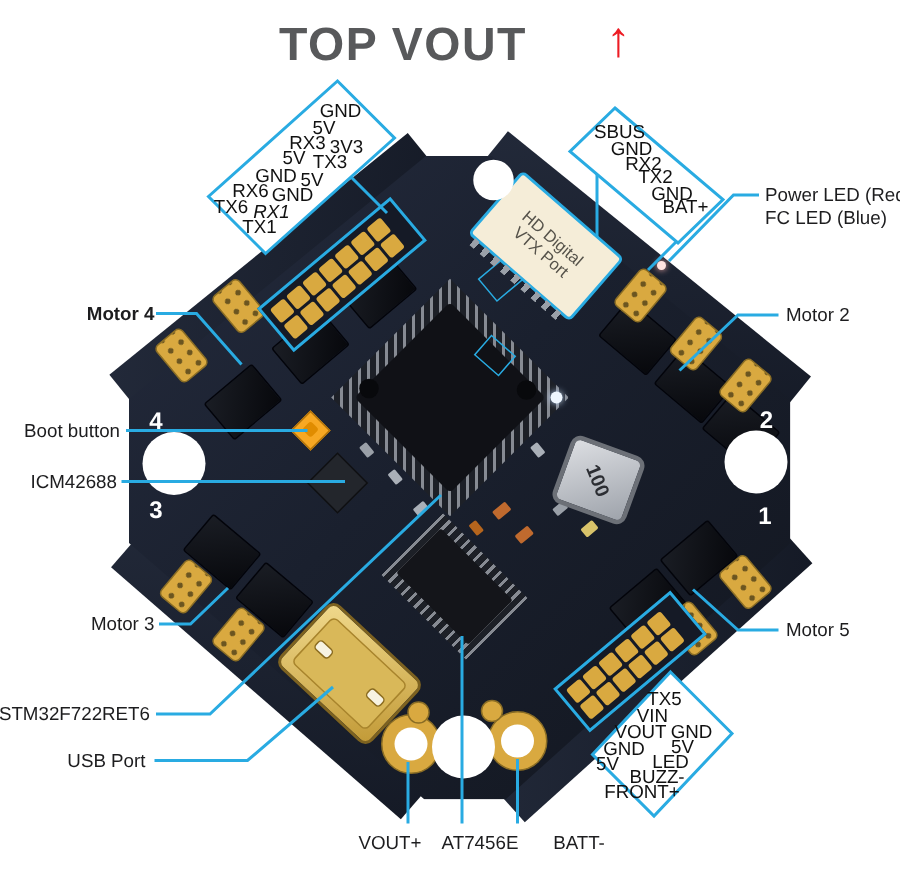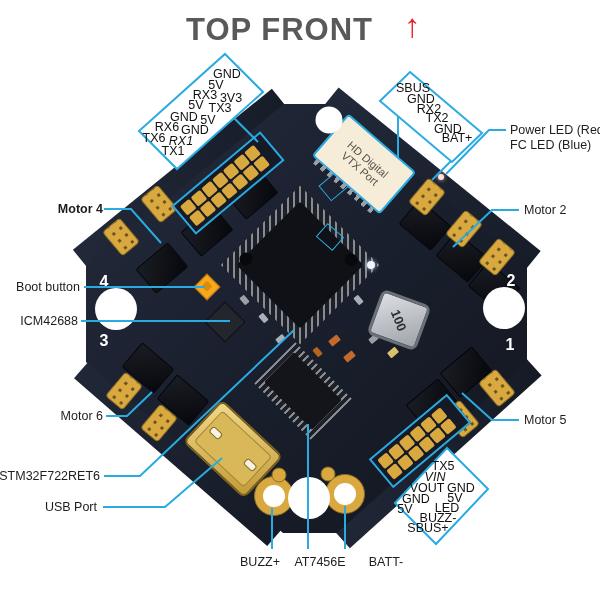--- a/index.html
+++ b/index.html
@@ -32,21 +32,21 @@
        border:2px solid #29ABE2;background:#151a26;z-index:15;}
   .gp{width:12px;height:12px;background:#D9A940;border-radius:2px;}
   .passive{position:absolute;z-index:13;border-radius:1px;}
   .bluebox{position:absolute;border:1.5px solid #29ABE2;z-index:16;}
   svg.overlay{position:absolute;left:0;top:0;z-index:30;pointer-events:none;}
 </style>
 </head>
 <body>
 <div id="stage">
 
-  <div class="title">TOP FRONT</div>
+  <div class="title">TOP VOUT</div>
   <div class="uparrow">↑</div>
 
   <div class="wing" style="left:190px;top:191px;width:256px;height:56px;transform:translate(-50%,-50%) rotate(-39deg);"></div>
   <div class="wing" style="left:422px;top:191px;width:260px;height:56px;transform:translate(-50%,-50%) rotate(39deg);"></div>
   <div class="wing" style="left:427px;top:441px;width:258px;height:56px;transform:translate(-50%,-50%) rotate(-42deg);"></div>
   <div class="wing" style="left:189px;top:441px;width:256px;height:56px;transform:translate(-50%,-50%) rotate(41deg);"></div>
   <div id="octagon"></div>
 
   <div class="hole" style="left:116px;top:309px;width:42px;height:42px;"></div>
   <div class="hole" style="left:504px;top:308px;width:42px;height:42px;"></div>
@@ -217,37 +217,37 @@
   <span class="pin" style="left:173px;top:151px;">TX1</span>
 
   <span class="pin" style="left:413px;top:88px;">SBUS</span>
   <span class="pin" style="left:421px;top:99px;">GND</span>
   <span class="pin" style="left:429px;top:109px;">RX2</span>
   <span class="pin" style="left:437px;top:118px;text-align:center;">TX2</span>
   <span class="pin" style="left:448px;top:129px;">GND</span>
   <span class="pin" style="left:457px;top:138px;">BAT+</span>
 
   <span class="pin" style="left:443px;top:466px;">TX5</span>
-  <span class="pin" style="left:435px;top:477px;font-style:italic;">VIN</span>
+  <span class="pin" style="left:435px;top:477px;">VIN</span>
   <span class="pin" style="left:427px;top:488px;">VOUT</span>
   <span class="pin" style="left:461px;top:488px;">GND</span>
   <span class="pin" style="left:416px;top:499px;">GND</span>
   <span class="pin" style="left:455px;top:498px;">5V</span>
   <span class="pin" style="left:405px;top:509px;">5V</span>
   <span class="pin" style="left:447px;top:508px;">LED</span>
   <span class="pin" style="left:438px;top:518px;">BUZZ-</span>
-  <span class="pin" style="left:428px;top:528px;">SBUS+</span>
+  <span class="pin" style="left:428px;top:528px;">FRONT+</span>
 
   <span class="lbl" style="left:103px;top:209px;transform:translate(-100%,-50%);font-weight:bold;">Motor 4</span>
   <span class="lbl" style="left:524px;top:210px;transform:translate(0,-50%);">Motor 2</span>
-  <span class="lbl" style="left:103px;top:416px;transform:translate(-100%,-50%);">Motor 6</span>
+  <span class="lbl" style="left:103px;top:416px;transform:translate(-100%,-50%);">Motor 3</span>
   <span class="lbl" style="left:524px;top:420px;transform:translate(0,-50%);">Motor 5</span>
   <span class="lbl" style="left:80px;top:287px;transform:translate(-100%,-50%);">Boot button</span>
   <span class="lbl" style="left:78px;top:321px;transform:translate(-100%,-50%);">ICM42688</span>
   <span class="lbl" style="left:100px;top:476px;transform:translate(-100%,-50%);">STM32F722RET6</span>
   <span class="lbl" style="left:97px;top:507px;transform:translate(-100%,-50%);">USB Port</span>
-  <span class="lbl" style="left:260px;top:562px;transform:translate(-50%,-50%);">BUZZ+</span>
+  <span class="lbl" style="left:260px;top:562px;transform:translate(-50%,-50%);">VOUT+</span>
   <span class="lbl" style="left:320px;top:562px;transform:translate(-50%,-50%);">AT7456E</span>
   <span class="lbl" style="left:354px;top:562px;transform:translate(-50%,-50%);margin-left:32px;">BATT-</span>
   <span class="lbl" style="left:510px;top:130px;transform:translate(0,-50%);">Power LED (Red)</span>
   <span class="lbl" style="left:510px;top:145px;transform:translate(0,-50%);">FC LED (Blue)</span>
 
 </div>
 
 </body></html>

